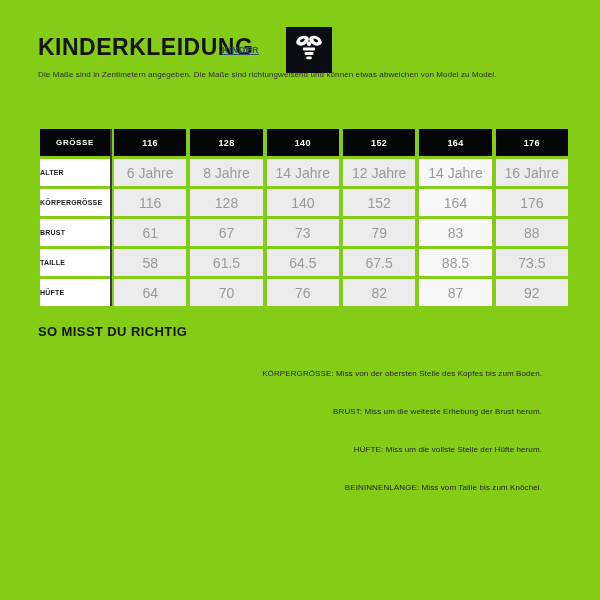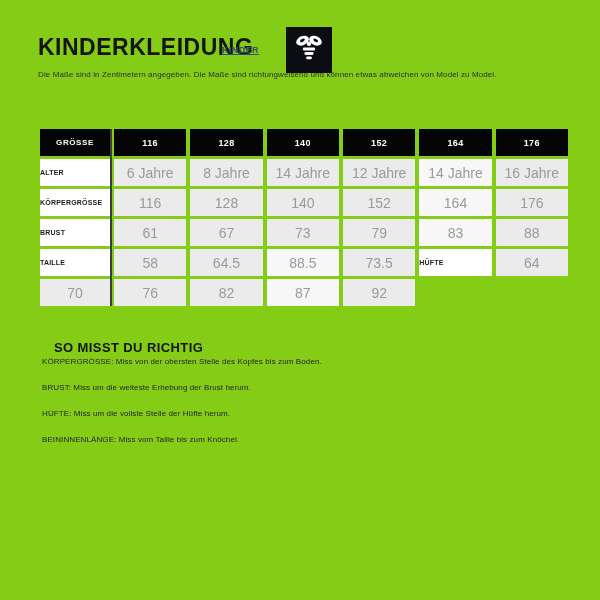--- a/index.html
+++ b/index.html
@@ -23,24 +23,24 @@
   .hcell{height:27px;background:#050505;color:#ffffff;display:flex;align-items:center;
          justify-content:center;font-size:9px;font-weight:bold;letter-spacing:0.4px;}
   .hcell.hlabel{font-size:8px;letter-spacing:0.6px;}
   .rlabel{height:27px;display:flex;align-items:center;justify-content:flex-start;
           font-size:7px;font-weight:bold;letter-spacing:0.2px;color:#1b1b1b;background:#fff;}
   .dcell{height:27px;background:#ebebeb;color:#9a9a9a;display:flex;align-items:center;
          justify-content:center;font-size:14px;}
   .dcell.hi{background:#f7f7f7;}
   .vline{position:absolute;left:70px;top:0;width:2px;height:177px;background:#3c3c3c;}
 
-  .measure-heading{position:absolute;left:38px;top:324px;margin:16px;font-size:13px;
+  .measure-heading{position:absolute;left:38px;top:324px;margin:0;font-size:13px;
                    font-weight:bold;letter-spacing:0.4px;color:#141414;}
   .instructions{position:absolute;left:38px;top:347px;width:520px;}
-  .instructions p{margin:4px;font-size:8px;line-height:22px;color:#242424;letter-spacing:0.1px;}
+  .instructions p{margin:16px;font-size:8px;line-height:22px;color:#242424;letter-spacing:0.1px;text-align:right;}
 </style>
 </head>
 <body>
 
 <div class="page">
 
   <h1 class="title">KINDERKLEIDUNG</h1>
 
   <a class="kinder-link">KINDER</a>
 
@@ -90,21 +90,23 @@
       <div class="dcell">176</div>
       <div class="rlabel">BRUST</div>
       <div class="dcell">61</div>
       <div class="dcell">67</div>
       <div class="dcell">73</div>
       <div class="dcell">79</div>
       <div class="dcell hi">83</div>
       <div class="dcell">88</div>
       <div class="rlabel">TAILLE</div>
       <div class="dcell">58</div>
+      <div class="dcell">61.5</div>
       <div class="dcell">64.5</div>
+      <div class="dcell">67.5</div>
       <div class="dcell hi">88.5</div>
       <div class="dcell">73.5</div>
       <div class="rlabel">HÜFTE</div>
       <div class="dcell">64</div>
       <div class="dcell">70</div>
       <div class="dcell">76</div>
       <div class="dcell">82</div>
       <div class="dcell hi">87</div>
       <div class="dcell">92</div>
     </div>

